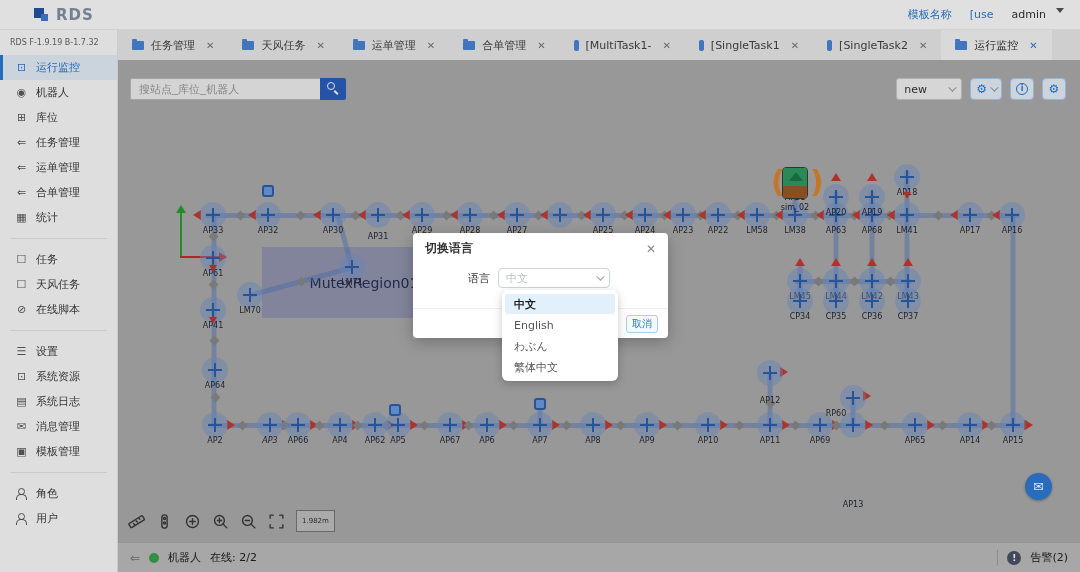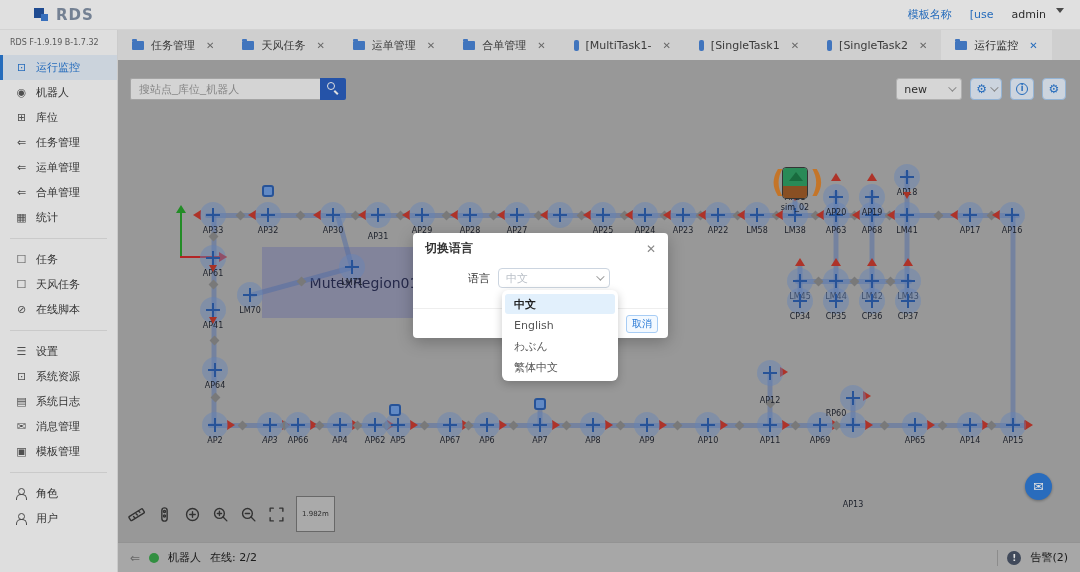--- a/index.html
+++ b/index.html
@@ -81,21 +81,21 @@
   .r-bracket { position:absolute; font-size:30px; color:#e0862f; font-weight:bold; line-height:30px; }
   #origin-v { position:absolute; width:2px; background:#27a02c; }
   #origin-v::before { content:""; position:absolute; left:-4px; top:-7px; border-left:5px solid transparent; border-right:5px solid transparent; border-bottom:8px solid #27a02c; }
   #origin-h { position:absolute; height:2px; background:#cc2b2b; }
   #origin-h::after { content:""; position:absolute; right:-7px; top:-4px; border-top:5px solid transparent; border-bottom:5px solid transparent; border-left:8px solid #cc2b2b; }
 
   
   #map-tools { position:absolute; left:10px; bottom:10px; display:flex; align-items:center; gap:11px; z-index:6; }
   .tool-icon { width:17px; height:17px; cursor:pointer; display:flex; align-items:center; justify-content:center; }
   .tool-icon svg { stroke:#3a3a3a; fill:none; stroke-width:1.3; stroke-linecap:round; stroke-linejoin:round; }
-  #scale-box { border:1px solid #777; font-size:7px; color:#333; padding:13px 5px; background:rgba(255,255,255,0.25); }
+  #scale-box { border:1px solid #777; font-size:7px; color:#333; padding:6px 5px; background:rgba(255,255,255,0.25); }
   #mail-fab { position:absolute; right:28px; bottom:42px; width:27px; height:27px; border-radius:50%; background:#2f7bd8; color:#fff; font-size:13px; display:flex; align-items:center; justify-content:center; cursor:pointer; z-index:6; box-shadow:0 1px 3px rgba(0,0,0,0.3); }
 
   
   #statusbar { position:absolute; left:118px; top:542px; width:962px; height:30px; background:#bfbfbf; border-top:1px solid #a8a8a8; display:flex; align-items:center; justify-content:space-between; padding:0 12px; z-index:2; }
   .sb-left { display:flex; align-items:center; gap:9px; font-size:11px; color:#222; }
   .collapse-ic { font-size:12px; color:#777; cursor:pointer; }
   .green-dot { width:10px; height:10px; border-radius:50%; background:#3aa34a; }
   .sb-right { display:flex; align-items:center; gap:9px; font-size:11px; color:#222; }
   .sb-div { width:1px; height:16px; background:#a0a0a0; }
   .alarm-ic { width:14px; height:14px; border-radius:50%; background:#4a5568; color:#fff; font-size:9px; font-weight:bold; text-align:center; line-height:14px; }

